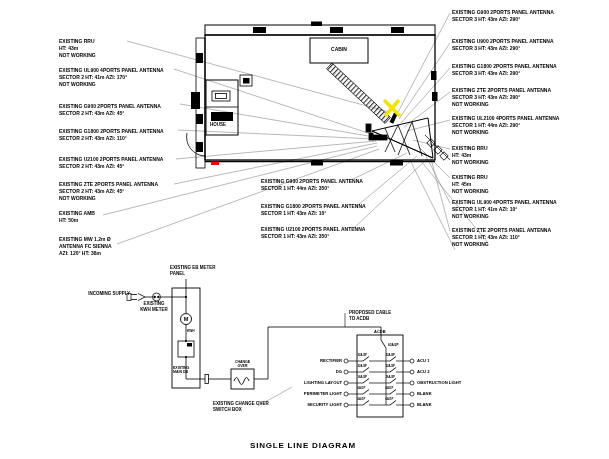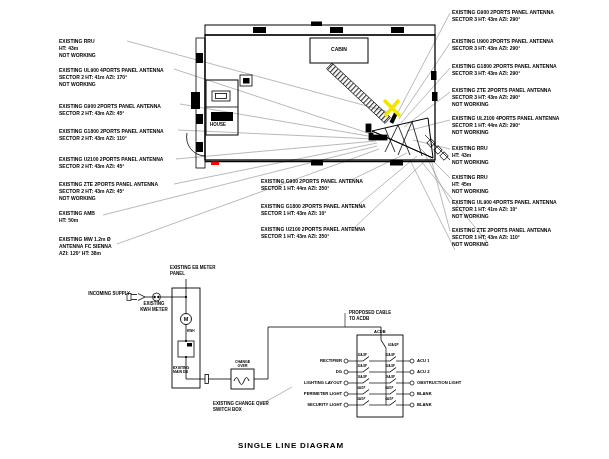--- a/index.html
+++ b/index.html
@@ -3,21 +3,21 @@
 <meta charset="utf-8">
 <style>
   html,body{margin:0;padding:0;background:#fff;}
   #canvas{position:relative;width:609px;height:459px;background:#fff;overflow:hidden;
           font-family:"Liberation Sans",sans-serif;}
   svg{position:absolute;left:0;top:0;}
   .t{position:absolute;font-weight:bold;color:#000;white-space:nowrap;z-index:2;}
   .cad{font-size:5px;line-height:7.2px;letter-spacing:0;}
   .s45{font-size:4.5px;line-height:5.8px;}
   .s35{font-size:3.5px;line-height:4.4px;}
-  .ttl{font-size:8px;letter-spacing:.8px;}
+  .ttl{font-size:8px;letter-spacing:.8px;margin-left:12px;}
   .ra{text-align:right;}
   .ca{text-align:center;}
   .rowlbl{font-size:4.2px;line-height:5px;}
 </style>
 </head>
 <body>
 
 <div id="canvas">
 
   <svg width="609" height="459" viewBox="0 0 609 459">

